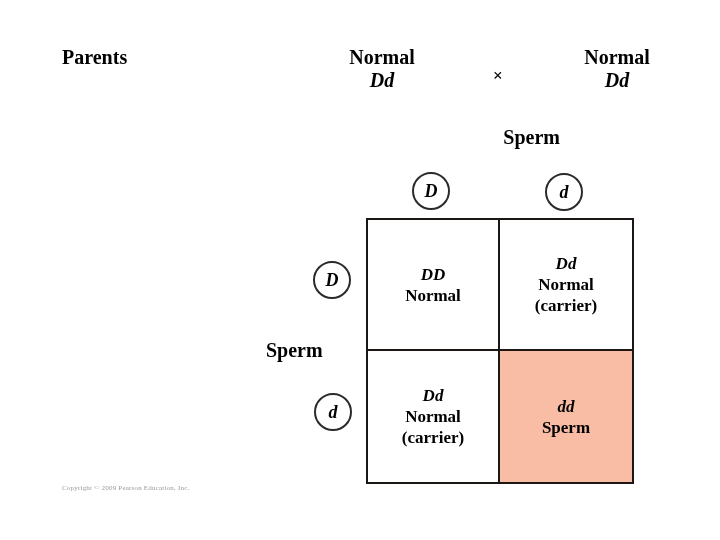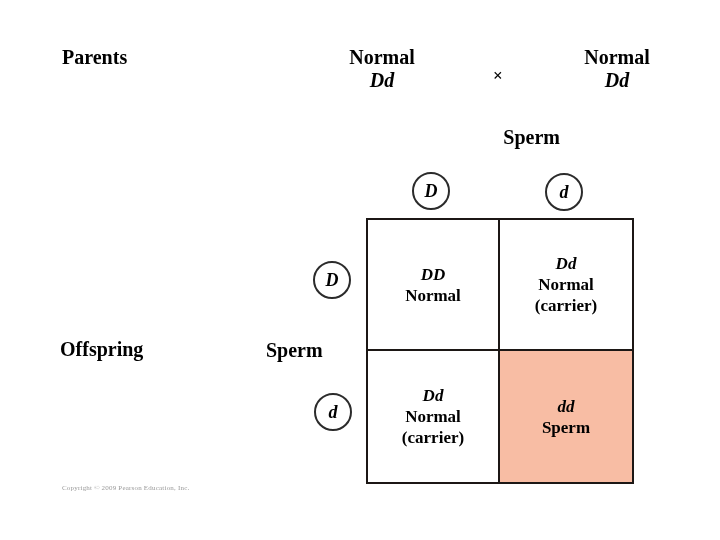--- a/index.html
+++ b/index.html
@@ -103,21 +103,20 @@
 
   <div class="lbl" style="left:440px; top:126px; width:120px; text-align:right;">Sperm</div>
 
   <div class="allele-circle" style="left:412px; top:172px;">
     <span>D</span>
   </div>
   <div class="allele-circle" style="left:545px; top:173px;">
     <span>d</span>
   </div>
 
-  <div class="lbl" style="left:60px; top:338px;">Offspring</div>
   <div class="lbl" style="left:266px; top:339px;">Sperm</div>
 
   <div class="allele-circle" style="left:313px; top:261px;">
     <span>D</span>
   </div>
   <div class="allele-circle" style="left:314px; top:393px;">
     <span>d</span>
   </div>
 
   <div class="punnett">

